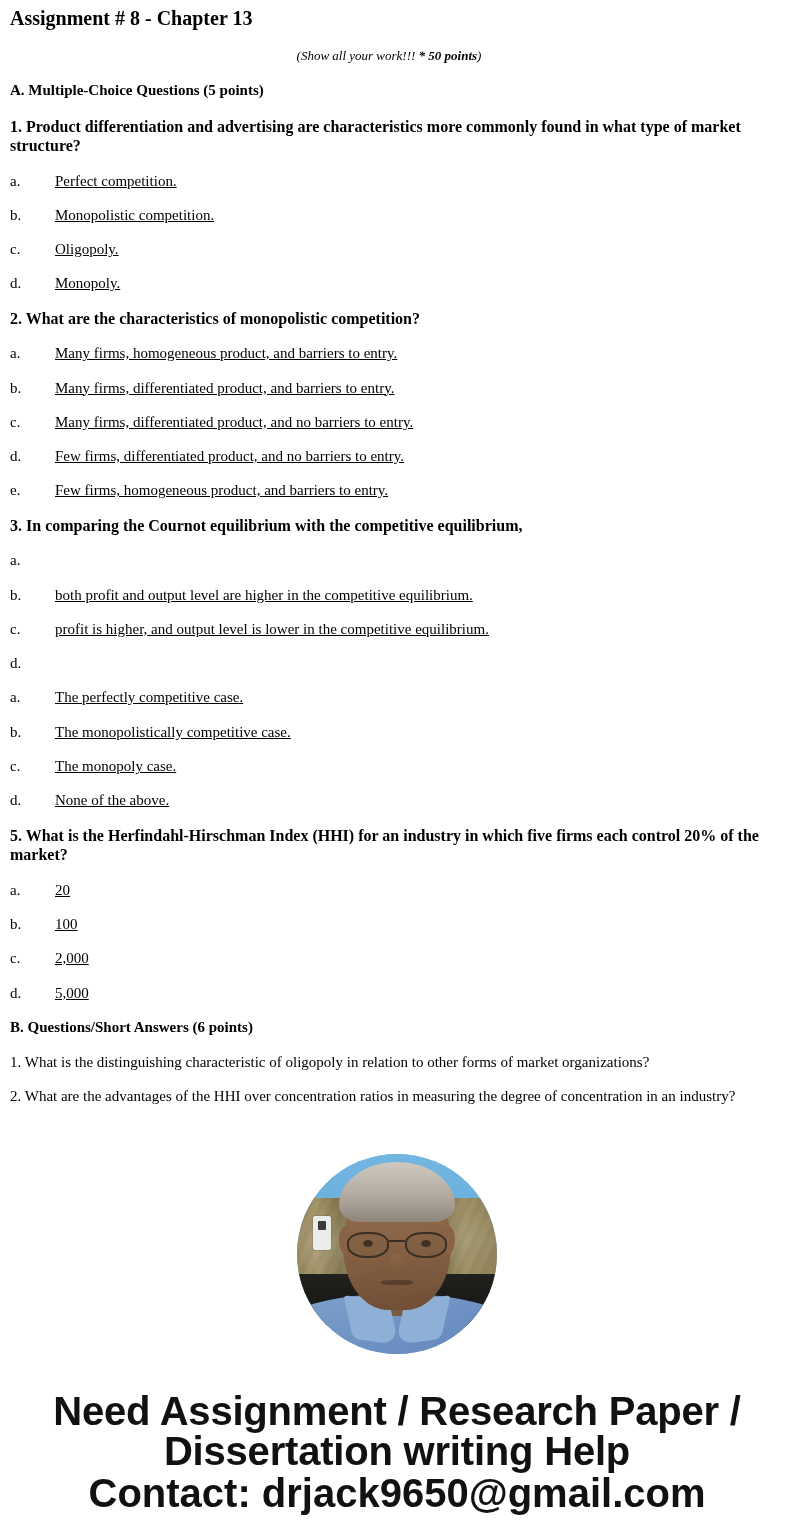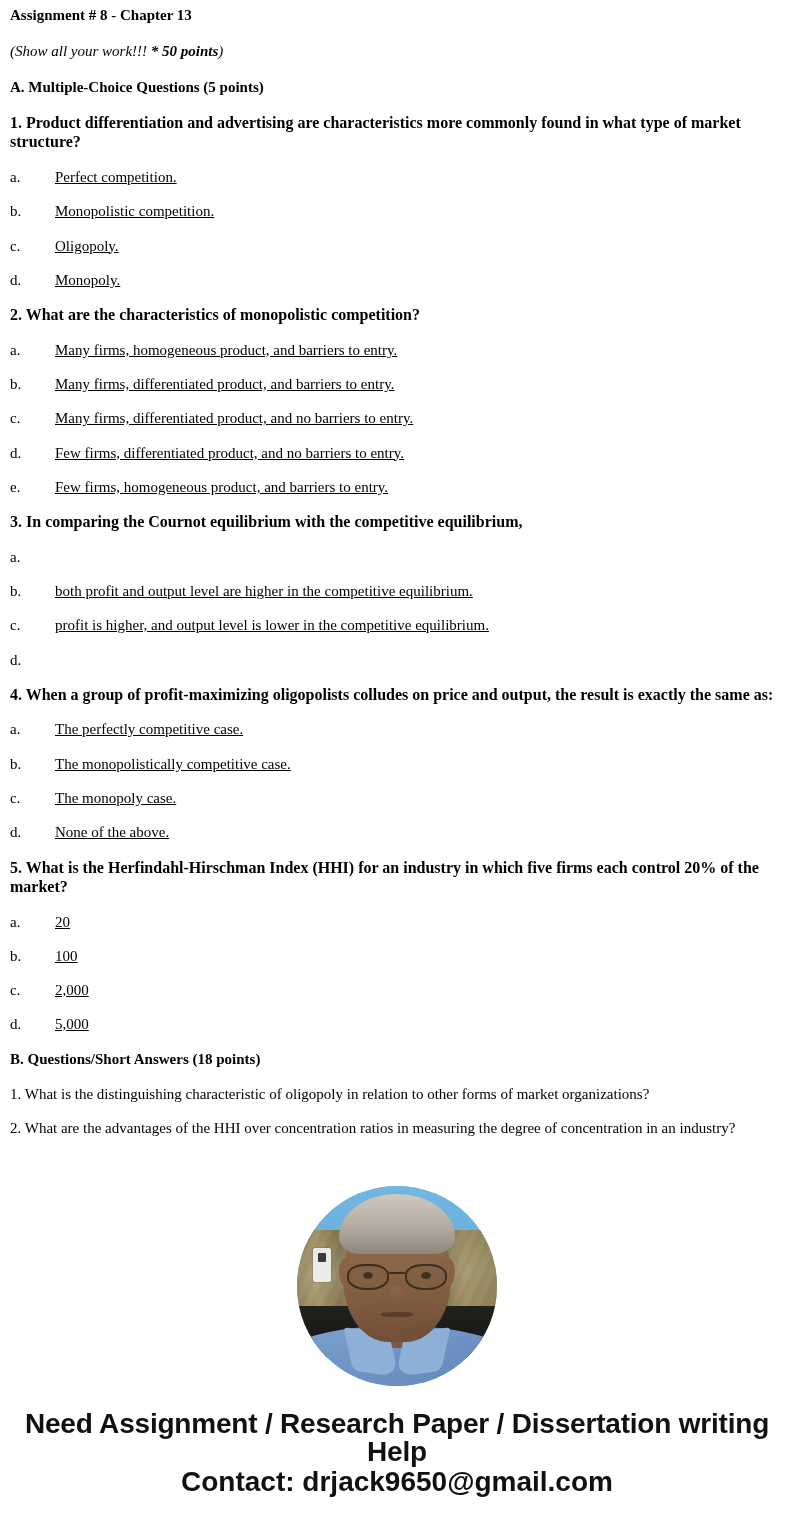--- a/index.html
+++ b/index.html
@@ -17,29 +17,30 @@
 
   .page {
     width: 794px;
     box-sizing: border-box;
     padding: 6px 10px 0 10px;
     position: relative;
   }
 
   
   .doc-title {
-    font-size: 15px;
+    font-size: 20px;
     font-weight: bold;
     line-height: 1.22;
     margin: 0 0 18px 0;
   }
 
   .subtitle {
-    font-size: 15px;
+    font-size: 13px;
     font-style: italic;
+    text-align: center;
     line-height: 1.22;
     margin: 0 0 17px 0;
     padding-right: 16px;
   }
   .subtitle .pts {
     font-weight: bold;
     font-style: italic;
   }
 
   .section-heading {
@@ -259,25 +260,25 @@
     left: 42%;
     top: 63%;
     width: 16%;
     height: 2.5%;
     background: #5a3d2c;
     border-radius: 40%;
   }
 
   
   .footer {
-    margin-top: 24px;
+    margin-top: 37px;
     text-align: center;
     font-family: "Liberation Sans", "DejaVu Sans", sans-serif;
     font-weight: bold;
-    font-size: 28px;
+    font-size: 40px;
     line-height: 1.0;
     color: #111111;
     padding: 0 14px;
     box-sizing: border-box;
   }
   .footer .line1 { display: block; letter-spacing: -0.2px; }
   .footer .line2 { display: block; margin-top: 2px; text-align: center; }
 </style>
 </head>
 <body>
@@ -339,21 +340,20 @@
     <span class="otext">both profit and output level are higher in the competitive equilibrium.</span>
   </div>
   <div class="option">
     <span class="letter">c.</span>
     <span class="otext">profit is higher, and output level is lower in the competitive equilibrium.</span>
   </div>
   <div class="option">
     <span class="letter">d.</span>
   </div>
 
-  <div class="question">4. When a group of profit-maximizing oligopolists colludes on price and output, the result is exactly the same as:</div>
   <div class="option">
     <span class="letter">a.</span>
     <span class="otext">The perfectly competitive case.</span>
   </div>
   <div class="option">
     <span class="letter">b.</span>
     <span class="otext">The monopolistically competitive case.</span>
   </div>
   <div class="option">
     <span class="letter">c.</span>
@@ -375,21 +375,21 @@
   </div>
   <div class="option">
     <span class="letter">c.</span>
     <span class="otext">2,000</span>
   </div>
   <div class="option">
     <span class="letter">d.</span>
     <span class="otext">5,000</span>
   </div>
 
-  <div class="section-heading">B. Questions/Short Answers (18 points)</div>
+  <div class="section-heading">B. Questions/Short Answers (6 points)</div>
   <div class="short-answer">1. What is the distinguishing characteristic of oligopoly in relation to other forms of market organizations?</div>
   <div class="short-answer">2. What are the advantages of the HHI over concentration ratios in measuring the degree of concentration in an industry?</div>
 
   <div class="avatar-wrap">
     <div class="avatar">
       <div class="av-sky"></div>
       <div class="av-wall"></div>
       <div class="av-switch"></div>
       <div class="av-dark"></div>
       <div class="av-shirt"></div>

